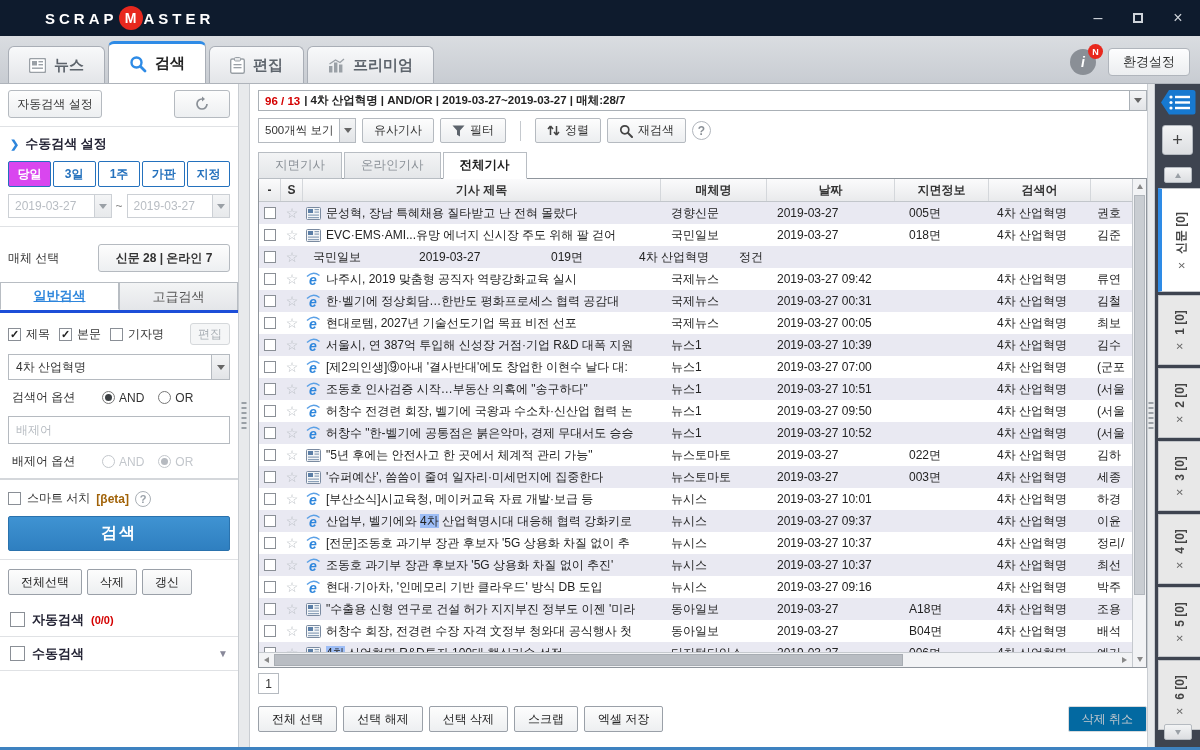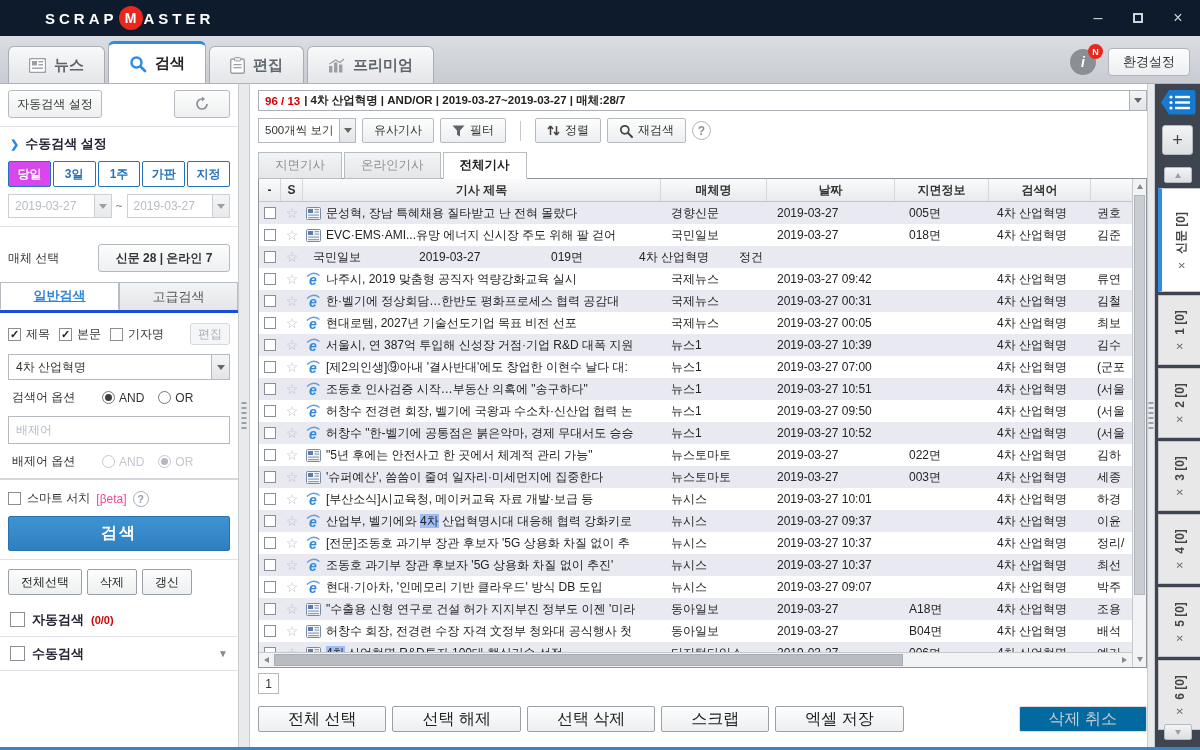--- a/index.html
+++ b/index.html
@@ -125,21 +125,21 @@
 .tri-down-s{width:0;height:0;border-left:3.5px solid transparent;border-right:3.5px solid transparent;border-top:5px solid #888;}
 .tri-left-s{width:0;height:0;border-top:3.5px solid transparent;border-bottom:3.5px solid transparent;border-right:5px solid #888;}
 .tri-right-s{width:0;height:0;border-top:3.5px solid transparent;border-bottom:3.5px solid transparent;border-left:5px solid #888;}
 .hscroll{position:absolute;left:0;right:14px;bottom:0;height:15px;border-top:1px solid #c5c9ce;background:#f2f3f5;}
 .hscroll .sarrow{position:absolute;top:0;bottom:0;width:15px;display:flex;align-items:center;justify-content:center;}
 .hscroll .left{left:0;}
 .hscroll .right{right:0;}
 .hthumb{position:absolute;top:1px;bottom:1px;left:15px;width:72%;background:#b9bdc3;border:1px solid #a8adb3;}
 .pagebox{width:21px;height:21px;border:1px solid #b5bac0;display:flex;align-items:center;justify-content:center;font-size:12px;color:#333;margin-top:5px;background:#fff;}
 .actions{display:flex;align-items:center;gap:6px;margin-top:12px;width:889px;}
-.abtn{height:26px;border:1px solid #9aa0a8;border-radius:2px;background:linear-gradient(#fdfdfd,#edeff1);padding:0 29px;display:flex;align-items:center;font-size:16px;color:#222;}
+.abtn{height:26px;border:1px solid #9aa0a8;border-radius:2px;background:linear-gradient(#fdfdfd,#edeff1);padding:0 13px;display:flex;align-items:center;font-size:12px;color:#222;}
 .abtn.disabled{margin-left:auto;border-color:#d8dadd;color:#c6cacf;background:#0369a1;}
 
 .rightbar{width:45px;flex:0 0 45px;background:#3e4450;position:relative;display:flex;flex-direction:column;align-items:center;padding-top:5px;}
 .scrap-ic{width:36px;height:27px;}
 .plus-btn{margin-top:9px;width:31px;height:30px;border:1px solid #b5bac0;border-radius:3px;background:linear-gradient(#f3f4f5,#dcdee1);font-size:18px;color:#444;display:flex;align-items:center;justify-content:center;}
 .upbtn,.downbtn{width:28px;height:16px;border:1px solid #b5bac0;border-radius:2px;background:linear-gradient(#f3f4f5,#dcdee1);display:flex;align-items:center;justify-content:center;margin-top:12px;}
 .downbtn{position:absolute;bottom:7px;left:50%;transform:translateX(-50%);margin:0;}
 .vtabs{margin-top:5px;display:flex;flex-direction:column;gap:3px;width:100%;align-items:flex-end;}
 .vtab{width:42px;background:#e8e8e8;border:1px solid #c2c5c9;border-right:none;display:flex;align-items:center;justify-content:center;overflow:hidden;}
 .vtab .inner{transform:rotate(-90deg);white-space:nowrap;display:flex;align-items:center;gap:8px;font-size:12px;font-weight:bold;color:#444;}
@@ -302,21 +302,21 @@
           <span class="opt-item">
               <span class="radio dis sel"></span>
               <span>OR</span>
             </span>
         </span>
       </div>
       <div class="sb-divider" style="height:2px;background:#d4d7db;"></div>
       <div class="smart-row">
         <span class="cb"></span>
         <span>스마트 서치</span>
-        <span style="font-weight:normal;color:#ec4899;">[βeta]</span>
+        <span style="font-weight:bold;color:#a16207;">[βeta]</span>
         <span class="qmark">?</span>
       </div>
       <div class="search-btn">검색</div>
       <div class="sb-divider"></div>
       <div class="listbtns">
         <span class="lbtn">전체선택</span>
         <span class="lbtn">삭제</span>
         <span class="lbtn">갱신</span>
       </div>
       <div style="height:8px;"></div>
@@ -784,21 +784,21 @@
               <span class="td c-title">
                 <span class="articon">
                   <svg width="16" height="15" viewBox="0 0 16 15">
                     <text x="8" y="12.5" font-size="14" font-weight="bold" font-style="italic" fill="#2e86dc" text-anchor="middle">e</text>
                     <path d="M2 4.5 Q8 -1.5 14.5 3.5" stroke="#5aa0e6" stroke-width="1.4" fill="none"></path>
                   </svg>
                 </span>
                 <span class="ttext">현대·기아차, '인메모리 기반 클라우드' 방식  DB 도입</span>
               </span>
               <span class="td c-media">뉴시스</span>
-              <span class="td c-date">2019-03-27 09:07</span>
+              <span class="td c-date">2019-03-27 09:16</span>
               <span class="td c-page"></span>
               <span class="td c-kw">4차 산업혁명</span>
               <span class="td c-rep">박주</span>
             </div>
             <div class="trow alt">
               <span class="td c-cb">
                 <span class="cb"></span>
               </span>
               <span class="td c-star">
                 <span class="star">☆</span>

